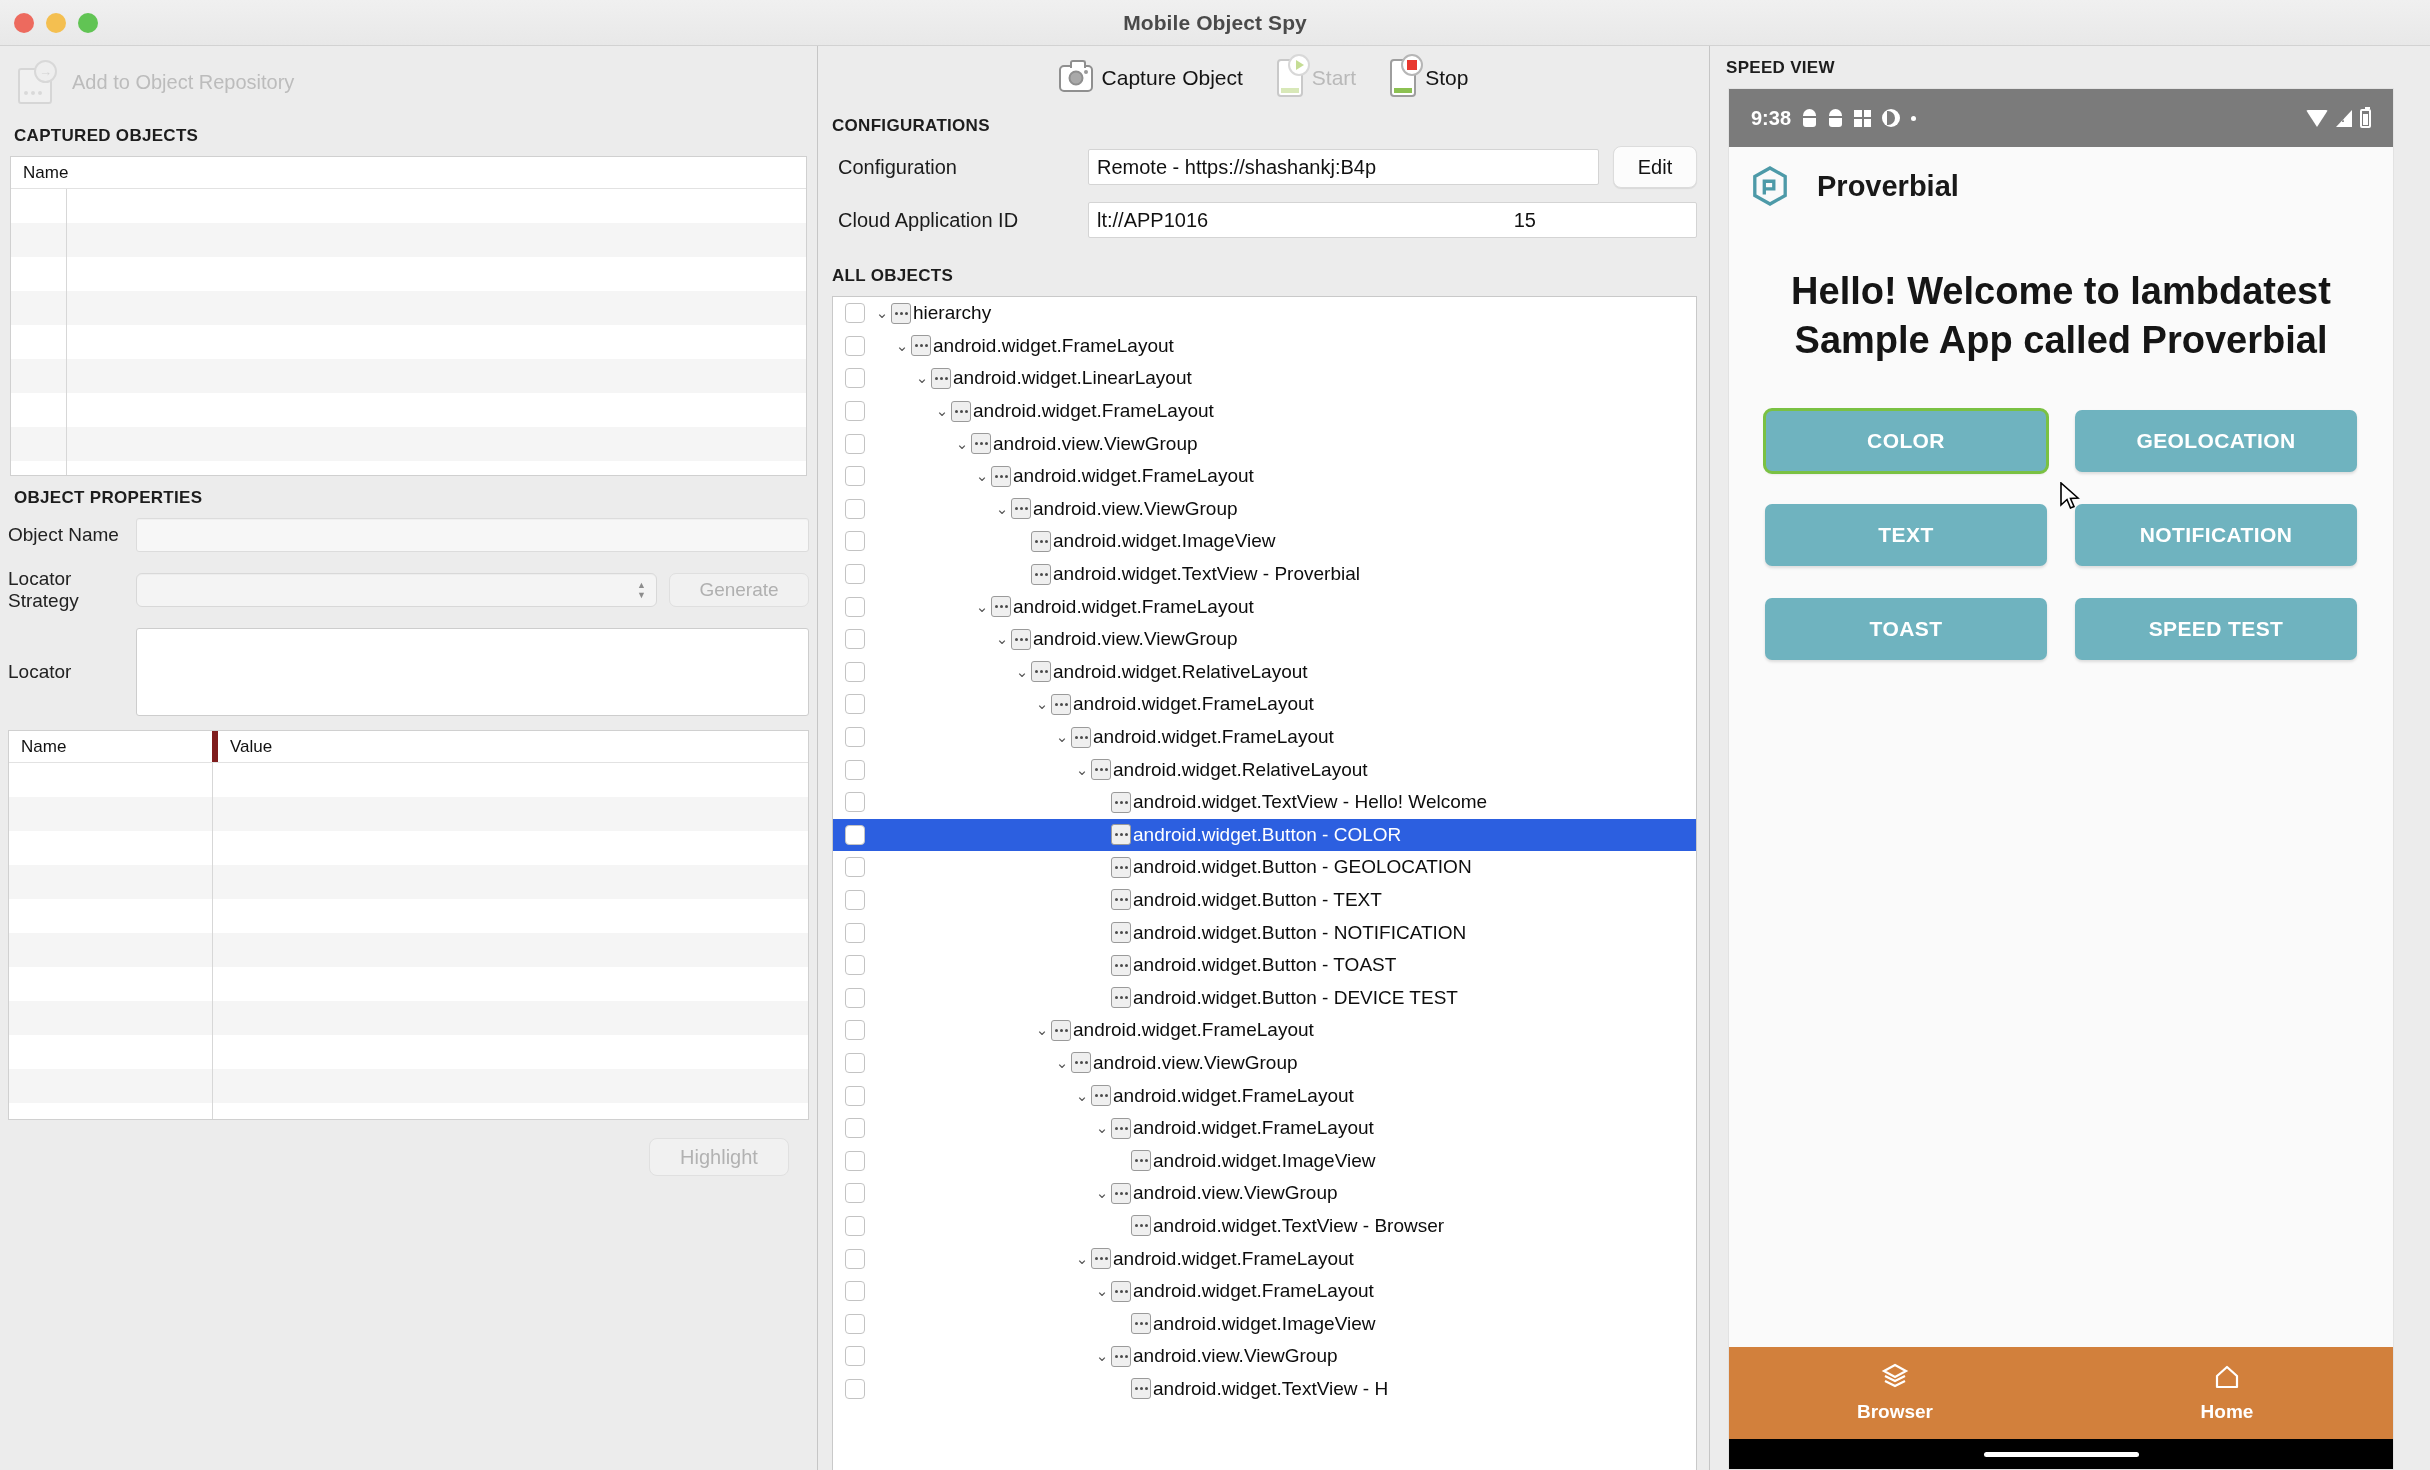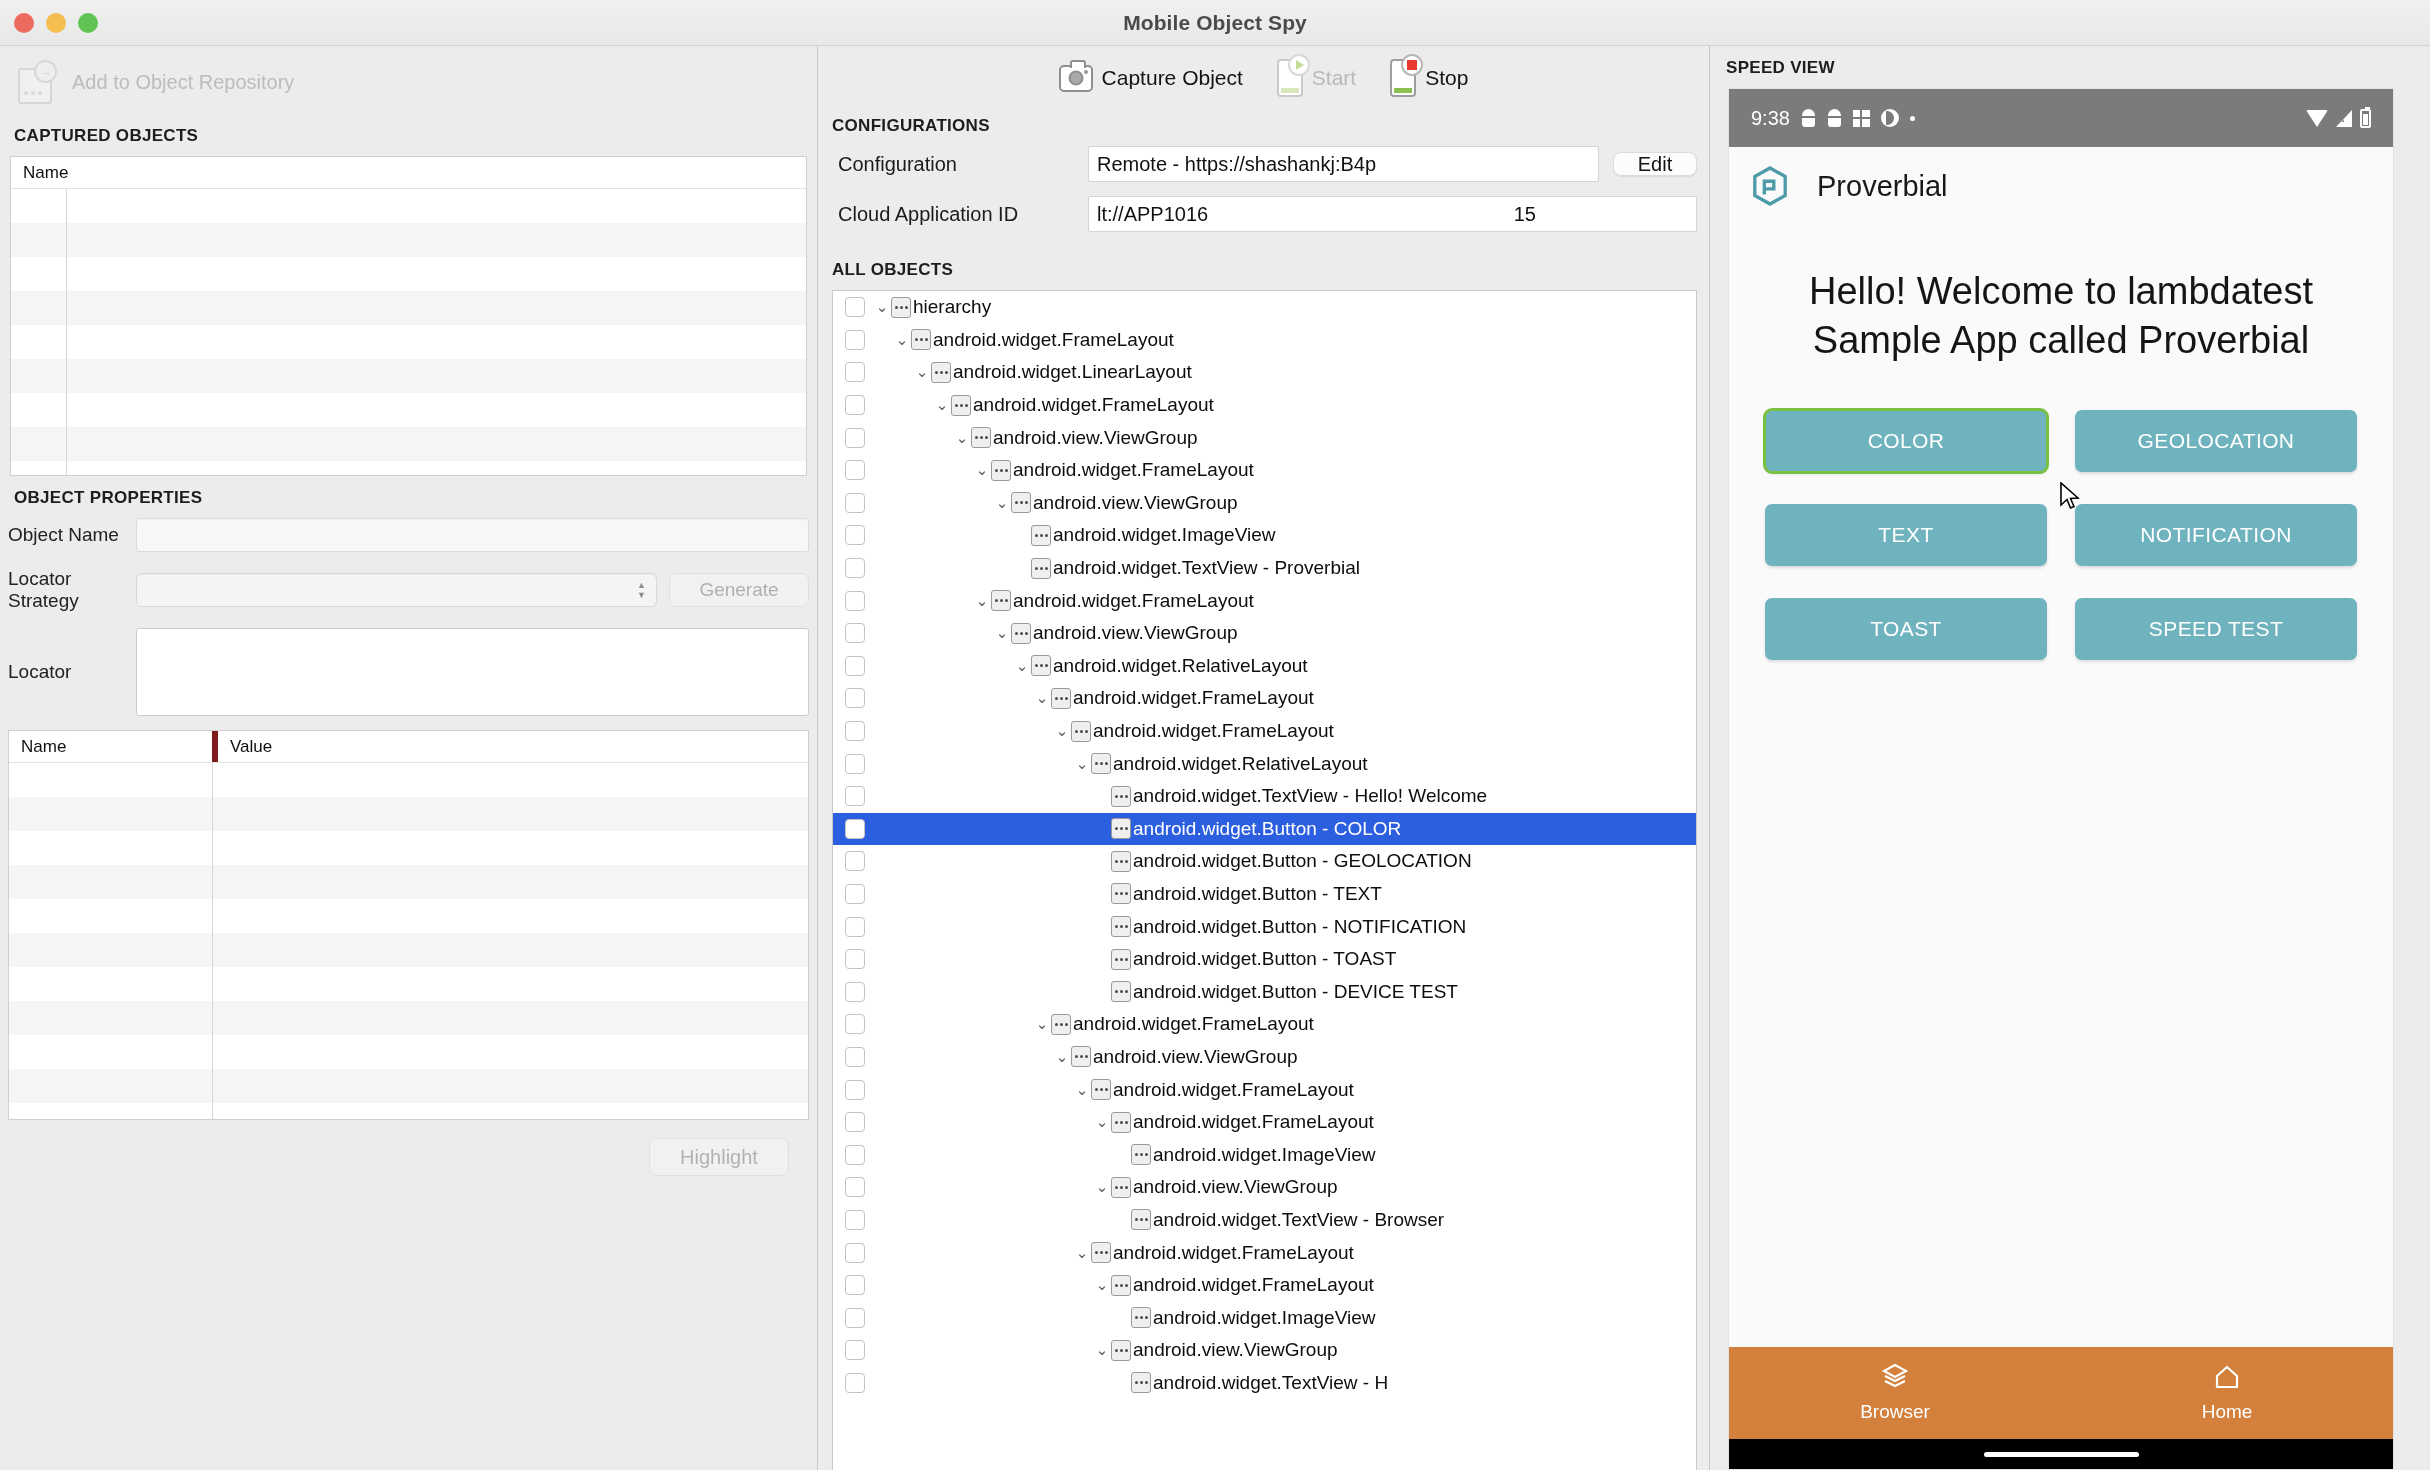--- a/index.html
+++ b/index.html
@@ -168,21 +168,21 @@
   #configurations { padding: 0 12px 0 14px; }
   #config-rows { padding-left: 6px; }
   .crow { display: flex; align-items: center; margin-bottom: 14px; }
   .clabel { font-size: 20px; color: #1b1b1b; width: 250px; }
   #config-value-field {
     flex: 1; height: 36px; background: #fff; border: 1px solid #d4d4d4; border-radius: 2px;
     font-size: 20px; color: #111; display: flex; align-items: center; padding-left: 8px;
     overflow: hidden; white-space: nowrap;
   }
   #edit-button {
-    margin-left: 14px; width: 84px; height: 24px; border-radius: 8px;
+    margin-left: 14px; width: 84px; height: 42px; border-radius: 8px;
     background: #fcfcfc; border: 1px solid #dcdcdc; box-shadow: 0 1px 1px rgba(0,0,0,.08);
     font-size: 20px; color: #111; display: flex; align-items: center; justify-content: center;
   }
   #cloud-app-field {
     flex: 1; height: 36px; background: #fff; border: 1px solid #d4d4d4; border-radius: 2px;
     font-size: 20px; color: #111; display: flex; align-items: center; justify-content: space-between;
     padding: 0 160px 0 8px; overflow: hidden; white-space: nowrap;
   }
 
   #allobjects-title { padding: 14px 0 10px 14px; }
@@ -207,20 +207,21 @@
   .tdots i { width: 3px; height: 3px; background: #4a4a4a; border-radius: 50%; }
   .tlabel { font-size: 19px; color: #0d0d0d; }
 
   
   #right { width: 720px; min-width: 720px; background: #ececec; display: flex; flex-direction: column; }
   #device-view-title { padding: 12px 0 10px 16px; }
   #device {
     margin: 0 36px 0 18px; flex: 1; min-height: 0;
     background: #fafafa; display: flex; flex-direction: column; position: relative;
     border: 1px solid #e2e2e2;
+    font-weight: bold;
   }
   #statusbar {
     height: 58px; background: #7b7b7b; color: #fff;
     display: flex; align-items: center; padding: 0 22px; gap: 11px; font-size: 20px;
   }
   #statusbar .sright { margin-left: auto; display: flex; align-items: center; gap: 8px; }
   .wifi { width: 0; height: 0; border-left: 11px solid transparent; border-right: 11px solid transparent; border-top: 17px solid #fff; border-radius: 2px; }
   .sig { width: 0; height: 0; border-left: 16px solid transparent; border-bottom: 17px solid #fff; position: relative; }
   .sig:after { content:'!'; position: absolute; left: -11px; top: 1px; font-size: 12px; color: #7b7b7b; font-weight: bold; }
   .batt { width: 11px; height: 19px; border: 2px solid #fff; border-radius: 2px; position: relative; }

